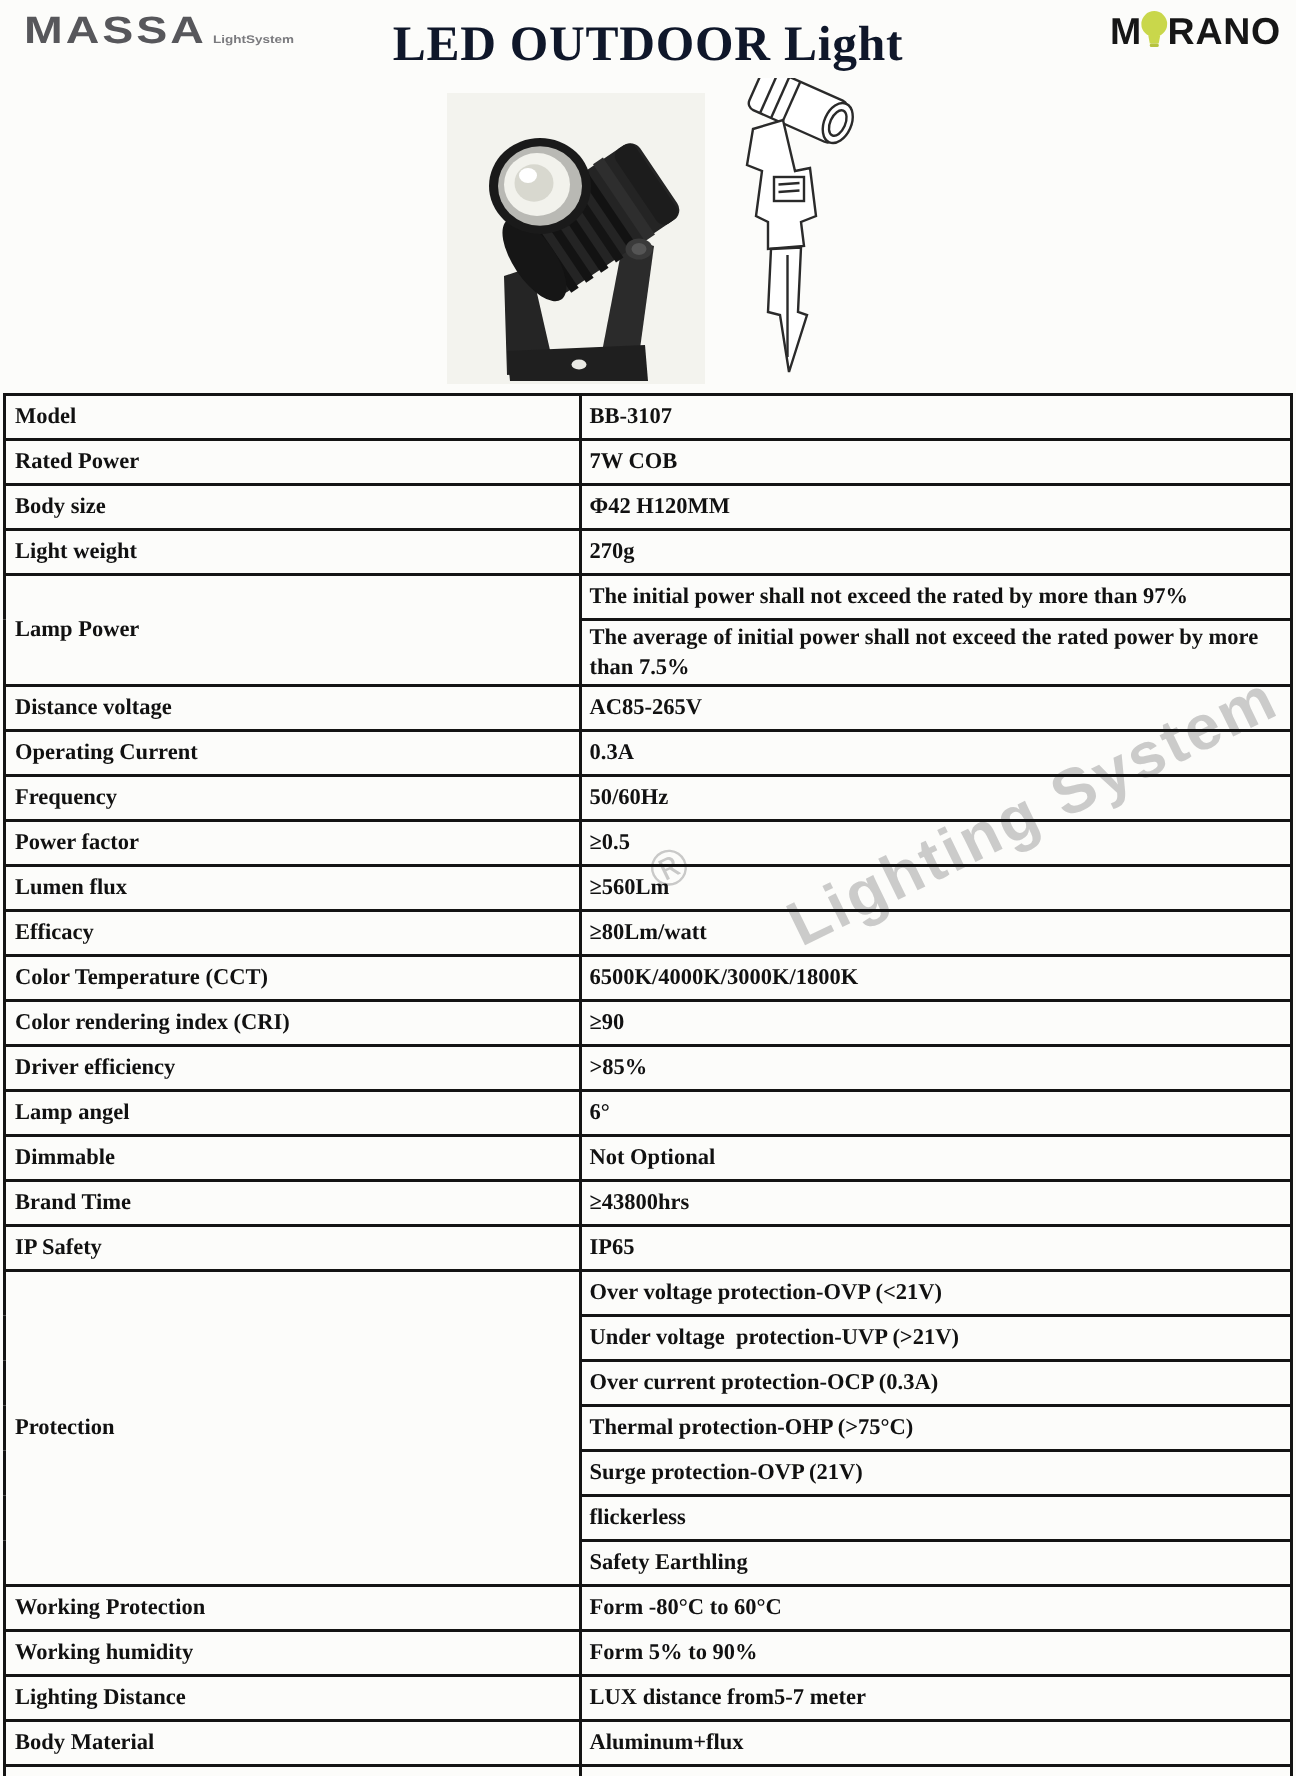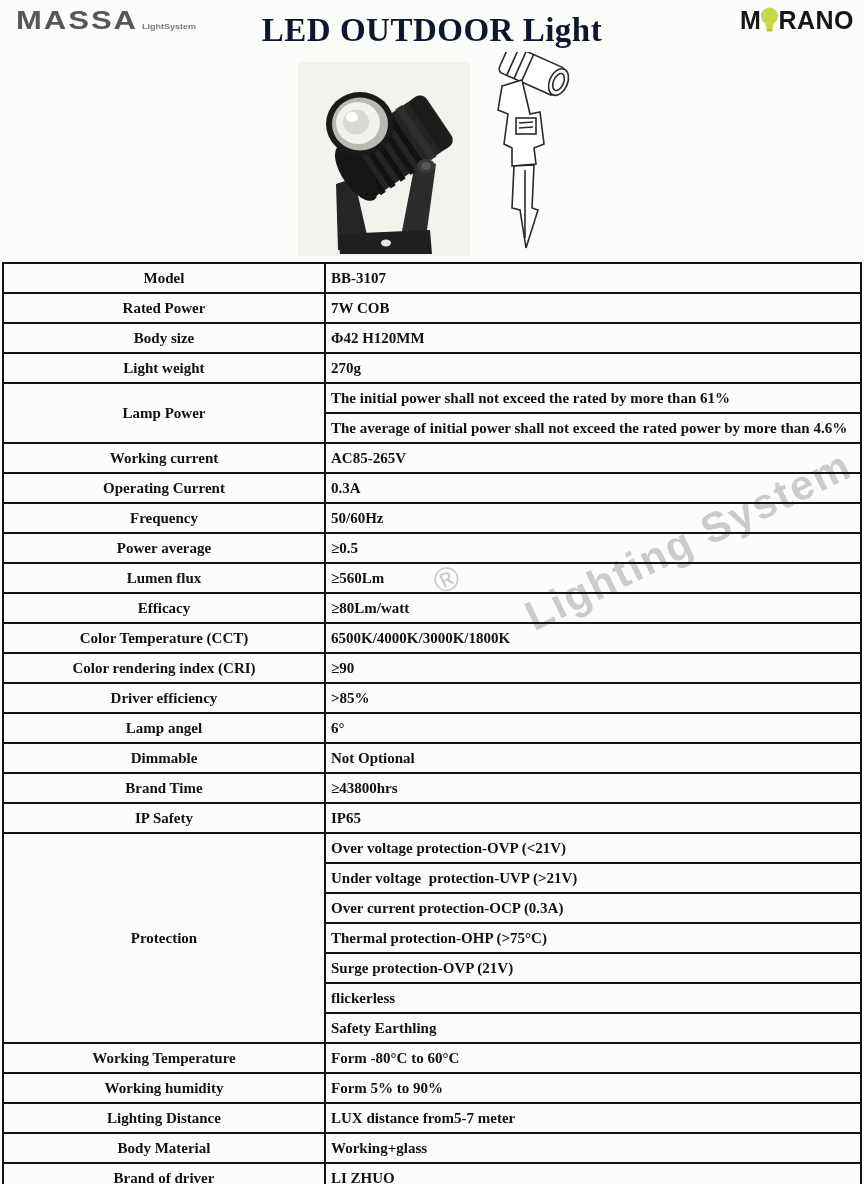--- a/index.html
+++ b/index.html
@@ -67,21 +67,21 @@
   .spec-table {
     position:absolute; left:2px; top:262px; width:860px;
     border-collapse:collapse; z-index:2;
   }
   .spec-table td {
     border:2px solid #141414;
     font-weight:700; font-size:15px; line-height:20px;
     vertical-align:middle;
   }
   .spec-table tr { height:30px; }
-  .label-cell { width:322px; text-align:center; padding:1px 6px; }
+  .label-cell { width:384px; text-align:left; padding:1px 6px; }
   .value-cell { padding:1px 5px; text-align:left; white-space:pre-wrap; }
 </style>
 </head>
 <body>
 
 <div class="brand-left">
   <span>MASSA</span><span class="sub">LightSystem</span>
 </div>
 
 <div class="page-title">LED OUTDOOR Light</div>
@@ -167,39 +167,39 @@
       <tr>
         <td class="label-cell" rowspan="1">Body size</td>
         <td class="value-cell">Φ42 H120MM</td>
       </tr>
       <tr>
         <td class="label-cell" rowspan="1">Light weight</td>
         <td class="value-cell">270g</td>
       </tr>
       <tr>
         <td class="label-cell" rowspan="2">Lamp Power</td>
-        <td class="value-cell">The initial power shall not exceed the rated by more than 61%</td>
-      </tr>
-      <tr>
-        <td class="value-cell">The average of initial power shall not exceed the rated power by more than 4.6%</td>
-      </tr>
-      <tr>
-        <td class="label-cell" rowspan="1">Working current</td>
+        <td class="value-cell">The initial power shall not exceed the rated by more than 97%</td>
+      </tr>
+      <tr>
+        <td class="value-cell">The average of initial power shall not exceed the rated power by more than 7.5%</td>
+      </tr>
+      <tr>
+        <td class="label-cell" rowspan="1">Distance voltage</td>
         <td class="value-cell">AC85-265V</td>
       </tr>
       <tr>
         <td class="label-cell" rowspan="1">Operating Current</td>
         <td class="value-cell">0.3A</td>
       </tr>
       <tr>
         <td class="label-cell" rowspan="1">Frequency</td>
         <td class="value-cell">50/60Hz</td>
       </tr>
       <tr>
-        <td class="label-cell" rowspan="1">Power average</td>
+        <td class="label-cell" rowspan="1">Power factor</td>
         <td class="value-cell">≥0.5</td>
       </tr>
       <tr>
         <td class="label-cell" rowspan="1">Lumen flux</td>
         <td class="value-cell">≥560Lm</td>
       </tr>
       <tr>
         <td class="label-cell" rowspan="1">Efficacy</td>
         <td class="value-cell">≥80Lm/watt</td>
       </tr>
@@ -247,33 +247,33 @@
       <tr>
         <td class="value-cell">Surge protection-OVP (21V)</td>
       </tr>
       <tr>
         <td class="value-cell">flickerless</td>
       </tr>
       <tr>
         <td class="value-cell">Safety Earthling</td>
       </tr>
       <tr>
-        <td class="label-cell" rowspan="1">Working Temperature</td>
+        <td class="label-cell" rowspan="1">Working Protection</td>
         <td class="value-cell">Form -80°C to 60°C</td>
       </tr>
       <tr>
         <td class="label-cell" rowspan="1">Working humidity</td>
         <td class="value-cell">Form 5% to 90%</td>
       </tr>
       <tr>
         <td class="label-cell" rowspan="1">Lighting Distance</td>
         <td class="value-cell">LUX distance from5-7 meter</td>
       </tr>
       <tr>
         <td class="label-cell" rowspan="1">Body Material</td>
-        <td class="value-cell">Working+glass</td>
+        <td class="value-cell">Aluminum+flux</td>
       </tr>
       <tr>
         <td class="label-cell" rowspan="1">Brand of driver</td>
         <td class="value-cell">LI ZHUO</td>
       </tr>
     </tbody>
 </table>
 
 </body></html>

